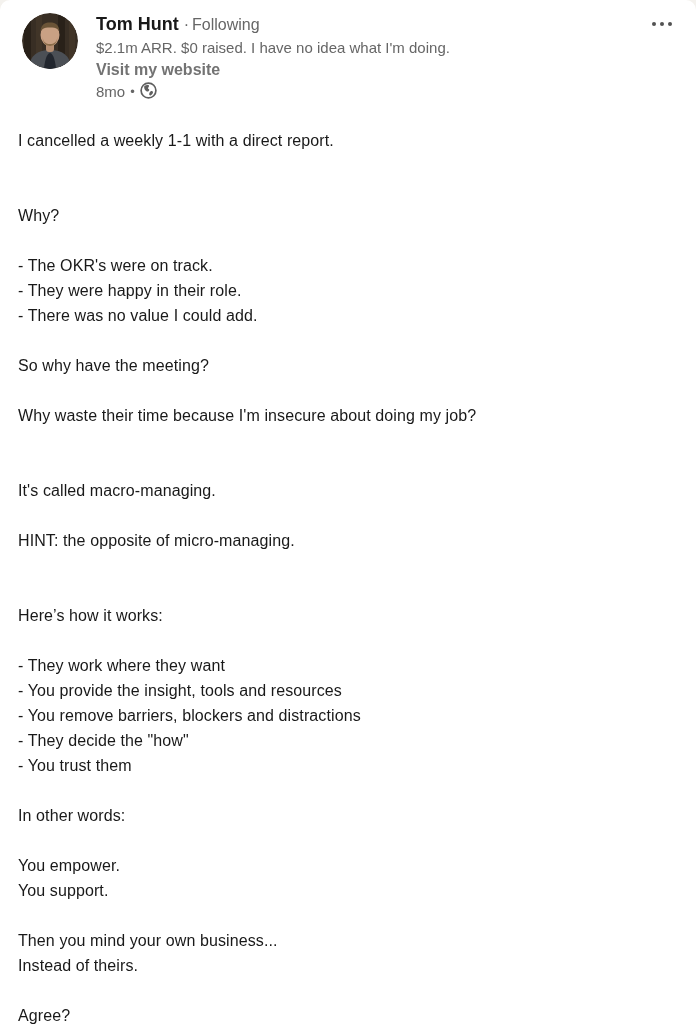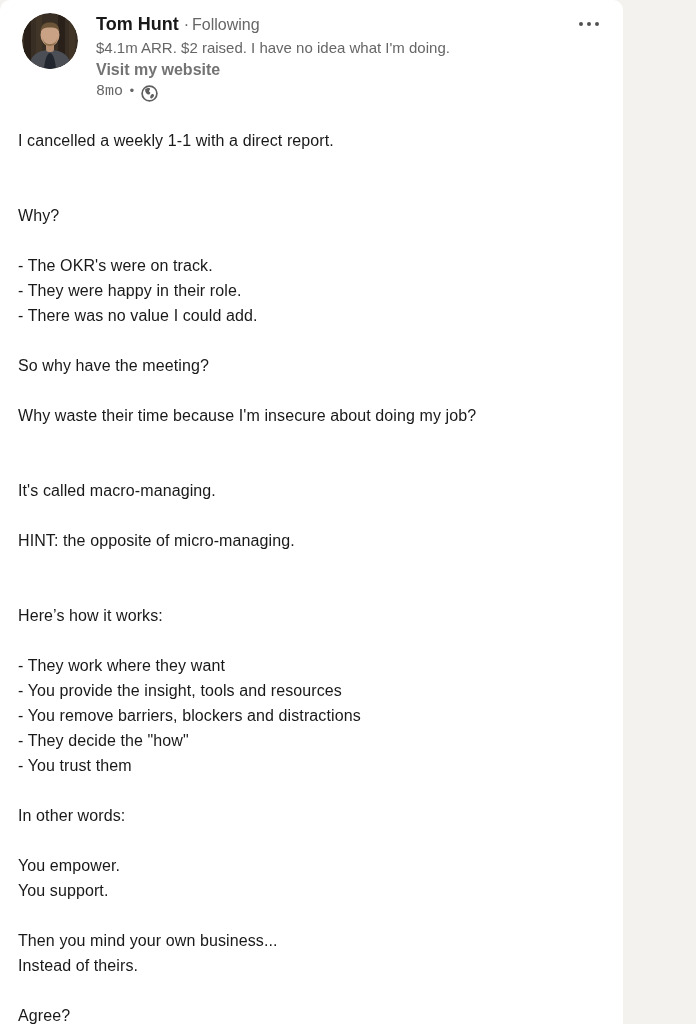--- a/index.html
+++ b/index.html
@@ -3,21 +3,21 @@
 <meta charset="utf-8">
 <style>
   html, body { margin: 0; padding: 0; }
   body {
     background: #f4f2ee;
     font-family: "Liberation Sans", sans-serif;
     -webkit-font-smoothing: antialiased;
   }
   .card {
     position: relative;
-    width: 623px;
+    width: 696px;
     height: 1024px;
     margin: 0;
     background: #ffffff;
     border-radius: 10px 10px 0 0;
     box-sizing: border-box;
     overflow: hidden;
   }
   
   .post-header {
     position: absolute;
@@ -72,26 +72,25 @@
     font-size: 16px;
     font-weight: bold;
     color: #737373;
     line-height: 22px;
     margin-top: 1px;
     text-decoration: none;
     cursor: pointer;
   }
   .time-row {
     display: flex;
-    align-items: flex-end;
+    align-items: flex-start;
     font-size: 15px;
     line-height: 20px;
     color: #666666;
     margin-top: 1px;
-    font-family: Liberation Mono, monospace;
   }
   .time-sep { margin: 0 5px; font-size: 13px; }
   .globe-icon { display: inline-flex; align-items: center; }
   
   .overflow-btn {
     position: absolute;
     top: 14px;
     right: 18px;
     width: 32px;
     height: 20px;
@@ -155,21 +154,21 @@
 
           <path d="M20.5 24 C21 30 24 33 28 33 C32 33 35 30 35.5 24 C34.5 29.5 32 31 28 31 C24 31 21.5 29.5 20.5 24 Z" fill="#8a6c49"></path>
         </g>
       </svg>
     </div>
 
     <div class="author-meta">
       <div class="name-row">
         <span class="author-name">Tom Hunt</span><span class="follow-sep">·</span><span class="follow-status">Following</span>
       </div>
-      <div class="author-headline">$4.1m ARR. $2 raised. I have no idea what I'm doing.</div>
+      <div class="author-headline">$2.1m ARR. $0 raised. I have no idea what I'm doing.</div>
       <a class="website-link">Visit my website</a>
       <div class="time-row">
         <span>8mo</span>
         <span class="time-sep">•</span>
         <span class="globe-icon">
           <svg width="17" height="17" viewBox="0 0 17 17">
             <circle cx="8.5" cy="8.5" r="7.4" fill="none" stroke="#5f5f5f" stroke-width="1.7"></circle>
             <path d="M4.2 4.2 C5.5 3.2 7 2.8 8.2 3.1 C9.2 3.4 9.3 4.4 8.5 5.2 C7.8 5.9 7.9 6.7 8.7 7.1 C9.6 7.5 9.5 8.6 8.5 9.2 C7.4 9.9 6.2 9.5 5.3 8.3 C4.5 7.2 4 5.5 4.2 4.2 Z" fill="#5f5f5f"></path>
             <path d="M10.8 9.2 C11.9 8.9 12.9 9.4 13 10.3 C13.1 11.3 12.2 12.6 11 13.2 C9.9 13.7 9.1 13.2 9.2 12.2 C9.3 11.1 9.8 9.5 10.8 9.2 Z" fill="#5f5f5f"></path>
           </svg>

